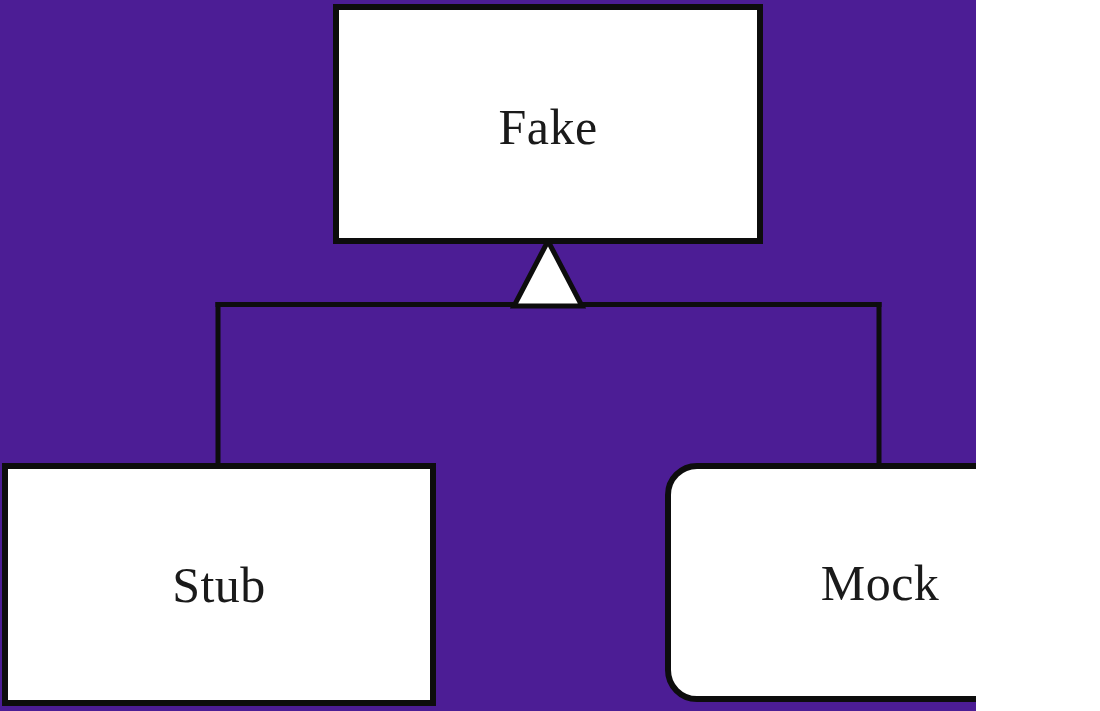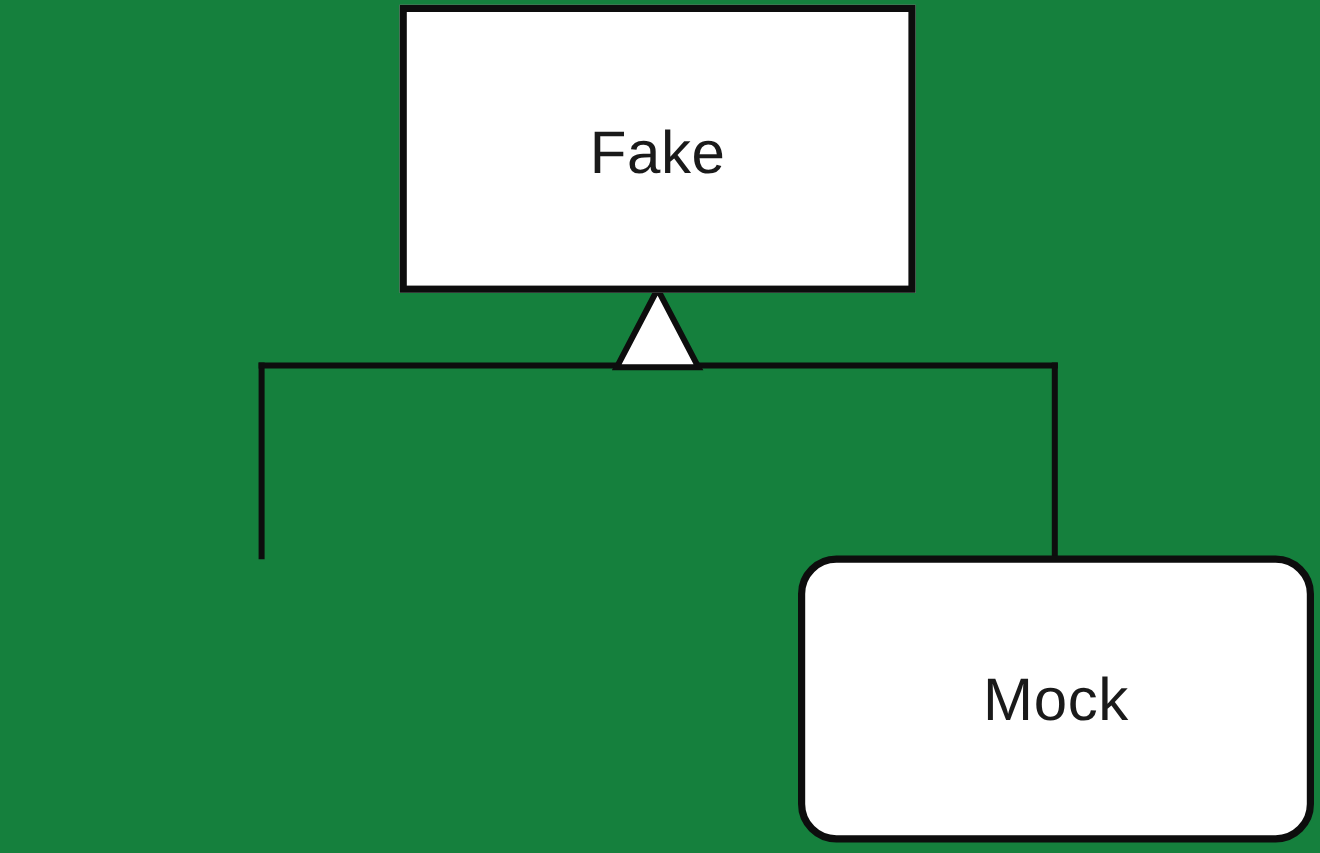--- a/index.html
+++ b/index.html
@@ -2,25 +2,25 @@
 <html><head>
 <meta charset="utf-8">
 <style>
   html, body {
     margin: 0;
     padding: 0;
     background: #ffffff;
   }
   .canvas {
     position: relative;
-    width: 1100px;
+    width: 976px;
     height: 711px;
-    background: #15803d;
+    background: #4c1d95;
     overflow: hidden;
-    font-family: Liberation Sans, sans-serif;
+    font-family: Liberation Serif, serif;
   }
   .connector-layer {
     position: absolute;
     left: 0;
     top: 0;
     width: 1100px;
     height: 711px;
     z-index: 1;
     pointer-events: none;
   }
@@ -75,18 +75,21 @@
 
     <line x1="879" y1="466" x2="879" y2="302" stroke="#0d0d0d" stroke-width="5"></line>
 
     <polygon points="548,241 514,306 582,306" fill="#ffffff" stroke="#0d0d0d" stroke-width="5" stroke-linejoin="miter"></polygon>
   </svg>
 
   <div class="node node-fake">
     <span class="node-label">Fake</span>
   </div>
 
+  <div class="node node-stub">
+    <span class="node-label">Stub</span>
+  </div>
 
   <div class="node node-mock">
     <span class="node-label">Mock</span>
   </div>
 
 </div>
 
 </body></html>

